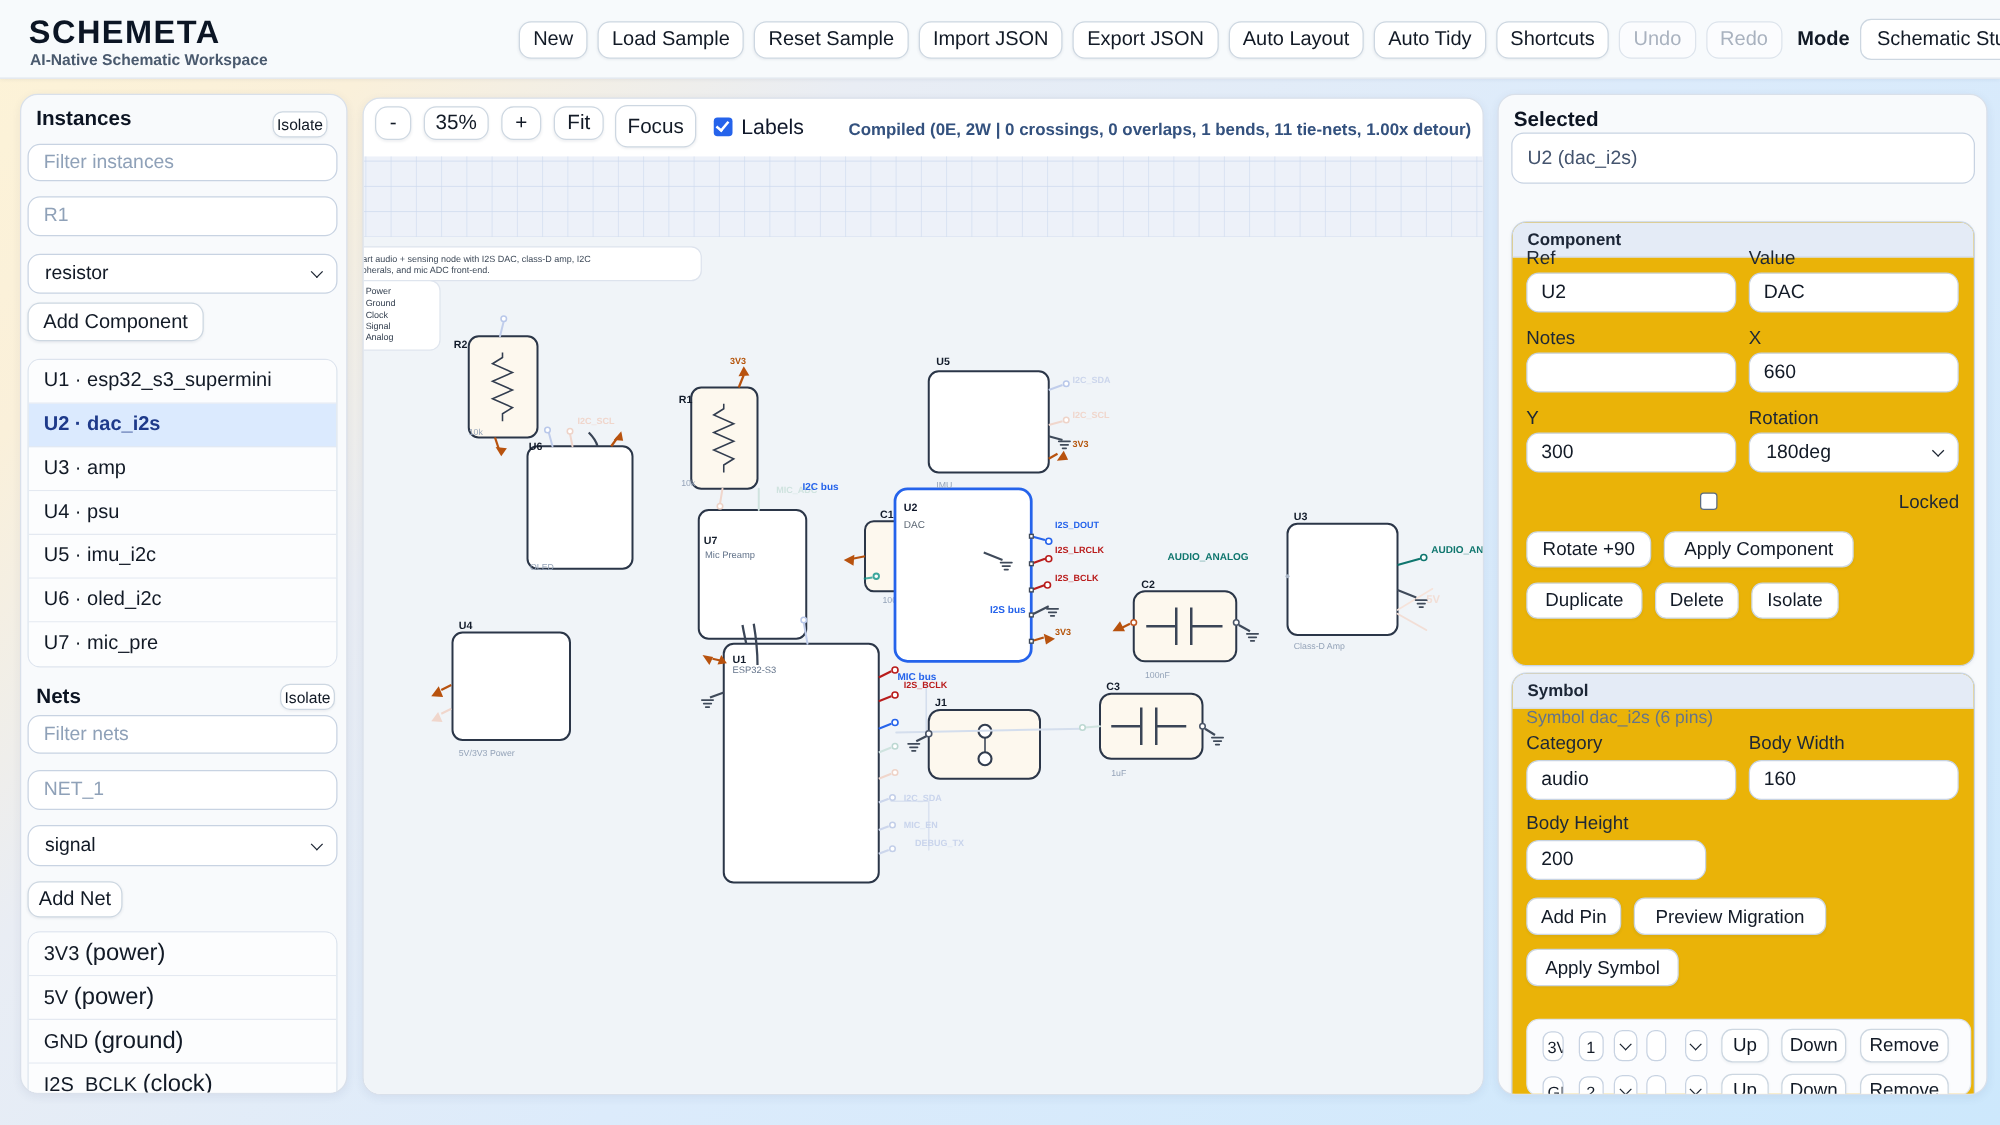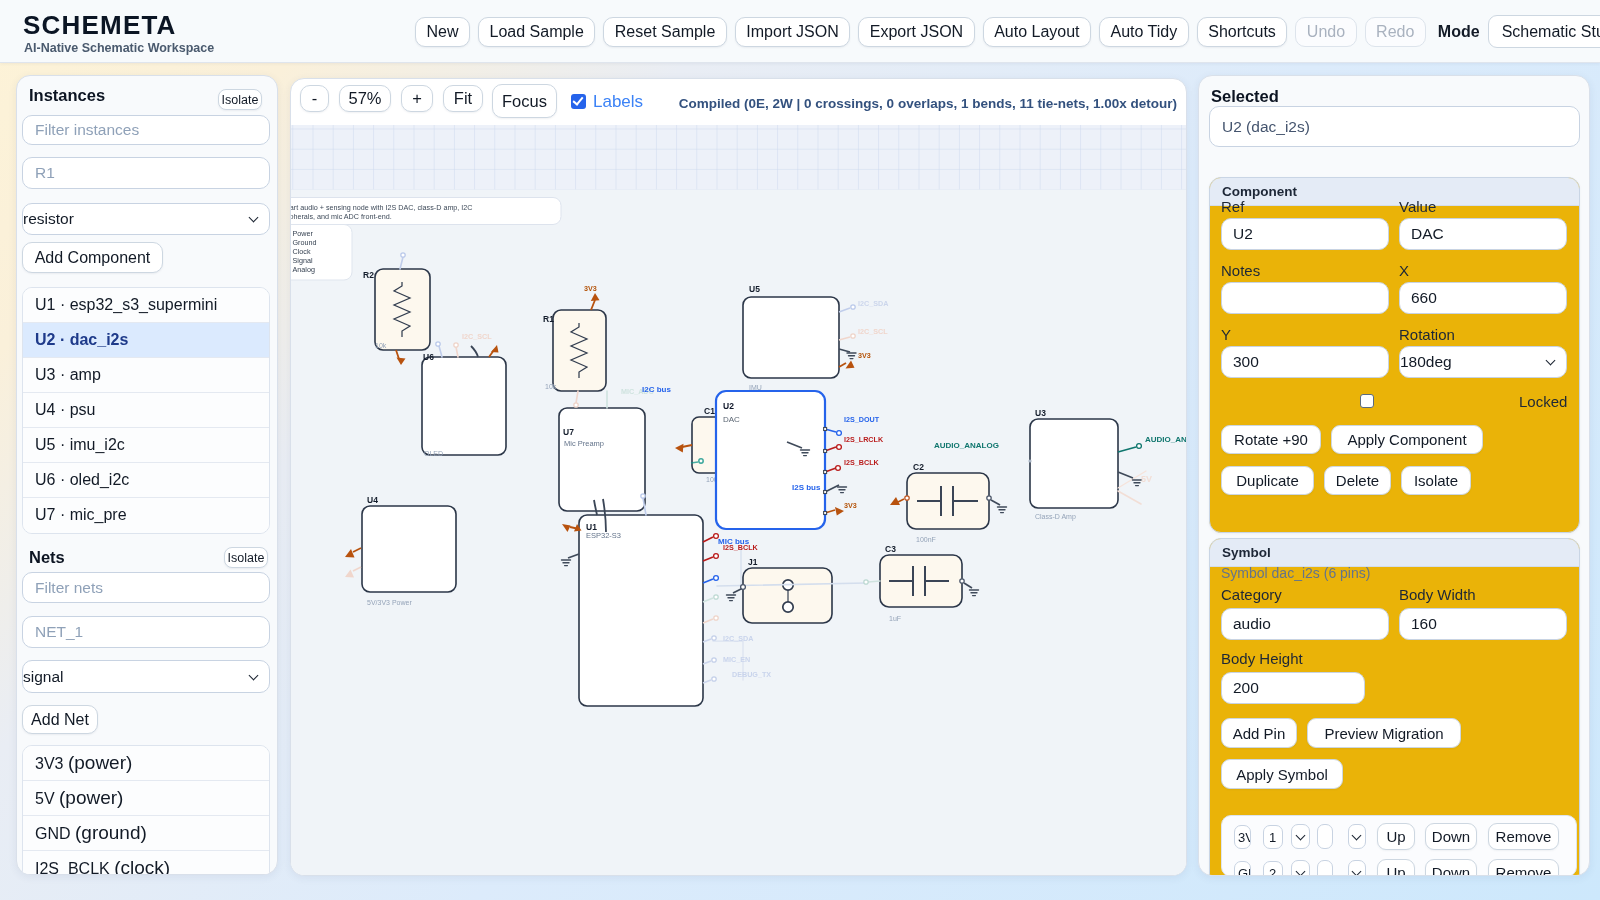--- a/index.html
+++ b/index.html
@@ -31,21 +31,21 @@
            box-shadow:0 2px 8px rgba(40,60,100,.07); overflow:hidden; }
   #lpanel { left:16px; top:75px;  width:262px; height:800px; }
   #cpanel { left:290px; top:78px; width:897px; height:798px; background:#fff; }
   #rpanel { left:1198px; top:75px; width:392px; height:801px; }
   .abs { position:absolute; }
   .sect { font-size:16.5px; font-weight:700; color:#0c1422; }
   .inp { position:absolute; background:#fff; border:1px solid #c8d3e2; border-radius:10px;
          font-size:15.5px; color:#121a26; padding-left:12px; display:flex; align-items:center; }
   .ph { color:#8fa1b8; }
   .sel { position:absolute; background:#fff; border:1px solid #c8d3e2; border-radius:10px;
-         font-size:15.5px; color:#121a26; display:flex; align-items:center; }
+         font-size:15.5px; color:#121a26; padding-left:13px; display:flex; align-items:center; }
   .pbtn { position:absolute; background:#fff; border:1px solid #cdd7e1; border-radius:10px;
           font-size:16px; color:#121a26; display:flex; align-items:center; justify-content:center;
           box-shadow:0 1px 2px rgba(40,60,90,.07); white-space:nowrap; }
   .sml { font-size:12.5px !important; border-radius:8px !important; }
   .list { position:absolute; background:#fdfdfe; border:1px solid #dde4ee; border-radius:10px; overflow:hidden; }
   .row { height:35px; line-height:34px; padding-left:12px; font-size:16px; color:#121a26;
          border-bottom:1px solid #e4e9f1; background:#fcfdfe; }
   .row:last-child { border-bottom:none; }
   .row.on { background:#dbeafe; color:#1e3a8a; font-weight:700; }
   .row .tag { font-size:19px; }
@@ -121,26 +121,26 @@
   <div class="list" style="left:5px;top:669px;width:248px;">
     <div class="row">3V3 <span class="tag">(power)</span></div>
     <div class="row">5V <span class="tag">(power)</span></div>
     <div class="row">GND <span class="tag">(ground)</span></div>
     <div class="row">I2S_BCLK <span class="tag">(clock)</span></div>
   </div>
 </div>
 
 <div class="panel" id="cpanel">
   <div class="tbtn" style="left:9px;top:6px;width:29px;height:27px;">-</div>
-  <div class="tbtn" style="left:48px;top:6px;width:52px;height:27px;">57%</div>
+  <div class="tbtn" style="left:48px;top:6px;width:52px;height:27px;">35%</div>
   <div class="tbtn" style="left:110px;top:6px;width:32px;height:27px;">+</div>
   <div class="tbtn" style="left:152px;top:6px;width:40px;height:27px;">Fit</div>
   <div class="tbtn" style="left:201px;top:5px;width:65px;height:34px;">Focus</div>
   <div class="chk" style="left:280px;top:15px;width:15px;height:15px;"></div>
-  <div class="abs" style="left:302px;top:13px;font-size:17px;color:#3b82f6;">Labels</div>
+  <div class="abs" style="left:302px;top:13px;font-size:17px;color:#0f172a;">Labels</div>
   <div class="abs" style="right:9px;top:17px;font-size:13.5px;font-weight:700;color:#33517e;">Compiled (0E, 2W | 0 crossings, 0 overlaps, 1 bends, 11 tie-nets, 1.00x detour)</div>
 
   <div class="abs" id="svgwrap" style="left:0;top:46px;width:897px;height:752px;">
   <svg width="897" height="752" viewBox="290 124 897 752" font-family="Liberation Sans, sans-serif">
     <defs>
       <pattern id="g" x="291.3" y="127.5" width="20.2" height="20.2" patternUnits="userSpaceOnUse">
         <path d="M20.2 0H0V20.2" fill="none" stroke="#cdd9ee" stroke-width="1"></path>
       </pattern>
       <g id="gnd" stroke="#3f4a5a" stroke-width="1.4" stroke-linecap="round">
         <path d="M-4.5,0H4.5 M-3,2.8H3 M-1.4,5.6H1.4"></path>

